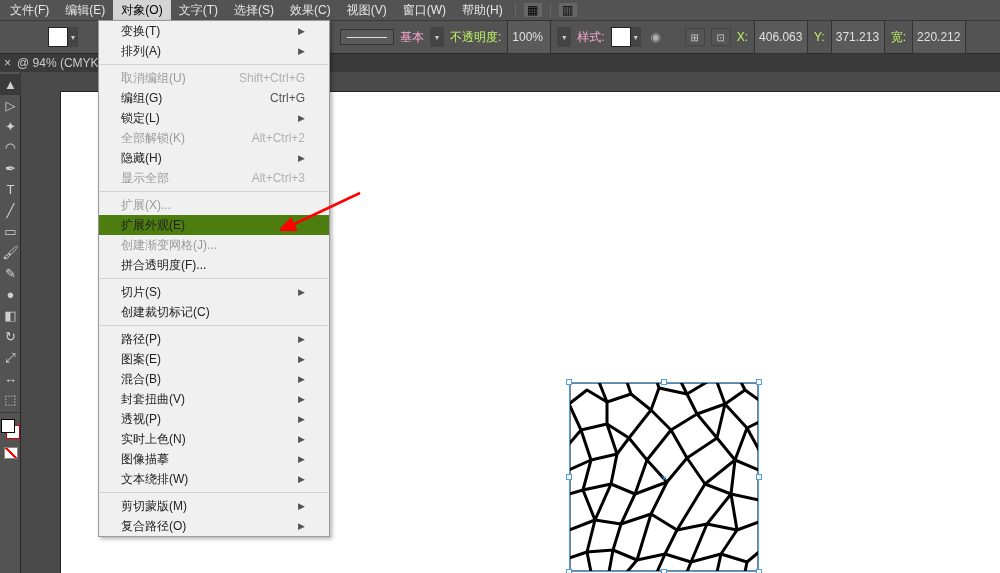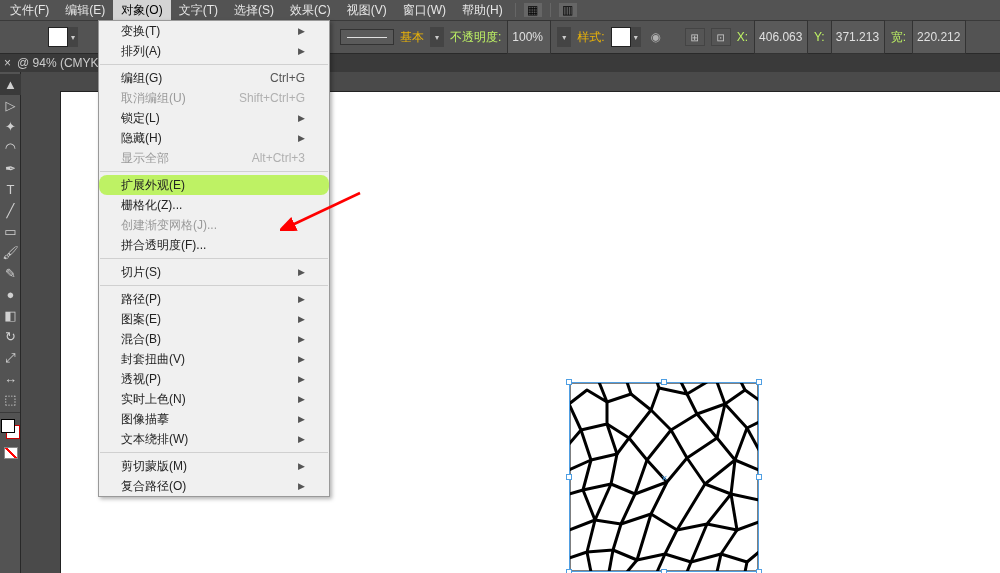--- a/index.html
+++ b/index.html
@@ -11,21 +11,21 @@
 .menubar .menu-item.active { background: #d4d4d4; color: #000; }
 .menubar .divider { width: 1px; height: 14px; background: #666; margin: 0 4px; }
 .menubar .icon-btn { width: 18px; height: 14px; background: #666; margin: 0 4px; display: flex; align-items: center; justify-content: center; }
 
 
 .controlbar { height: 34px; background: #535353; border-top: 1px solid #3a3a3a; border-bottom: 1px solid #2a2a2a; display: flex; align-items: center; padding-left: 48px; gap: 6px; }
 .swatch-pair { display: flex; gap: 0; }
 .color-swatch { width: 20px; height: 20px; border: 1px solid #222; }
 .color-swatch.white { background: #fff; }
 .dropdown-arrow { width: 10px; height: 20px; background: #444; display: flex; align-items: center; justify-content: center; color: #ccc; font-size: 8px; }
-.ctl-label { color: #eab308; }
+.ctl-label { color: #f9a8d4; }
 .ctl-label.orange { color: #bef264; }
 .ctl-input { background: #5a5a5a; border: 1px solid #333; color: #e0e0e0; padding: 16px 4px; height: 14px; width: 54px; }
 .ctl-input.sm { width: 44px; }
 .line-swatch { width: 54px; height: 16px; background: #5a5a5a; border: 1px solid #333; display: flex; align-items: center; justify-content: center; }
 .line-swatch .line { width: 40px; height: 1px; background: #e0e0e0; }
 .ctl-icon { width: 18px; height: 18px; display: flex; align-items: center; justify-content: center; color: #b0b0b0; }
 .opt-icon { width: 20px; height: 18px; border: 1px solid #444; background: #555; display: flex; align-items: center; justify-content: center; color: #ccc; font-size: 10px; }
 
 
 .doctab { height: 18px; background: #3a3a3a; display: flex; align-items: center; padding-left: 4px; color: #ccc; font-size: 11px; }
@@ -59,21 +59,21 @@
 .selected-obj .h-ml { left: -3px; top: calc(50% - 3px); }
 .selected-obj .h-mr { right: -3px; top: calc(50% - 3px); }
 .selected-obj .center { position: absolute; left: calc(50% - 3px); top: calc(50% - 3px); width: 6px; height: 6px; color: #4f9fe3; font-size: 8px; }
 .voronoi { position: absolute; inset: 0; }
 .voronoi svg { width: 100%; height: 100%; }
 
 
 .dropdown { position: absolute; left: 98px; top: 20px; width: 232px; background: #f0f0f0; border: 1px solid #999; box-shadow: 2px 2px 4px rgba(0,0,0,0.3); z-index: 100; }
 .dropdown .row { height: 20px; display: flex; align-items: center; padding: 0 24px 0 22px; color: #222; position: relative; }
 .dropdown .row.disabled { color: #9a9a9a; }
-.dropdown .row.highlight { background: #bef264; border-radius: 8px; }
+.dropdown .row.highlight { background: #4d7c0f; }
 .dropdown .row .shortcut { margin-left: auto; color: #555; }
 .dropdown .row.disabled .shortcut { color: #b0b0b0; }
 .dropdown .row .sub { margin-left: auto; color: #555; font-size: 9px; }
 .dropdown .sep { height: 1px; background: #d0d0d0; margin: 3px 1px; }
 
 
 .arrow { position: absolute; left: 280px; top: 191px; width: 90px; height: 40px; z-index: 200; pointer-events: none; }
 </style>
 </head>
 <body>
@@ -237,57 +237,64 @@
 <div class="dropdown" id="dropdown">
     <div class="row">
       <span>变换(T)</span>
       <span class="sub">▶</span>
     </div>
     <div class="row">
       <span>排列(A)</span>
       <span class="sub">▶</span>
     </div>
     <div class="sep"></div>
+    <div class="row disabled">
+      <span>取消编组(U)</span>
+      <span class="shortcut">Shift+Ctrl+G</span>
+    </div>
     <div class="row">
       <span>编组(G)</span>
       <span class="shortcut">Ctrl+G</span>
     </div>
-    <div class="row disabled">
-      <span>取消编组(U)</span>
-      <span class="shortcut">Shift+Ctrl+G</span>
-    </div>
     <div class="row">
       <span>锁定(L)</span>
       <span class="sub">▶</span>
+    </div>
+    <div class="row disabled">
+      <span>全部解锁(K)</span>
+      <span class="shortcut">Alt+Ctrl+2</span>
     </div>
     <div class="row">
       <span>隐藏(H)</span>
       <span class="sub">▶</span>
     </div>
     <div class="row disabled">
       <span>显示全部</span>
       <span class="shortcut">Alt+Ctrl+3</span>
     </div>
     <div class="sep"></div>
+    <div class="row disabled">
+      <span>扩展(X)...</span>
+    </div>
     <div class="row highlight">
       <span>扩展外观(E)</span>
     </div>
-    <div class="row">
-      <span>栅格化(Z)...</span>
-    </div>
     <div class="row disabled">
       <span>创建渐变网格(J)...</span>
     </div>
     <div class="row">
       <span>拼合透明度(F)...</span>
     </div>
     <div class="sep"></div>
     <div class="row">
       <span>切片(S)</span>
       <span class="sub">▶</span>
+    </div>
+    <div class="row">
+      <span>创建裁切标记(C)</span>
     </div>
     <div class="sep"></div>
     <div class="row">
       <span>路径(P)</span>
       <span class="sub">▶</span>
     </div>
     <div class="row">
       <span>图案(E)</span>
       <span class="sub">▶</span>
     </div>

